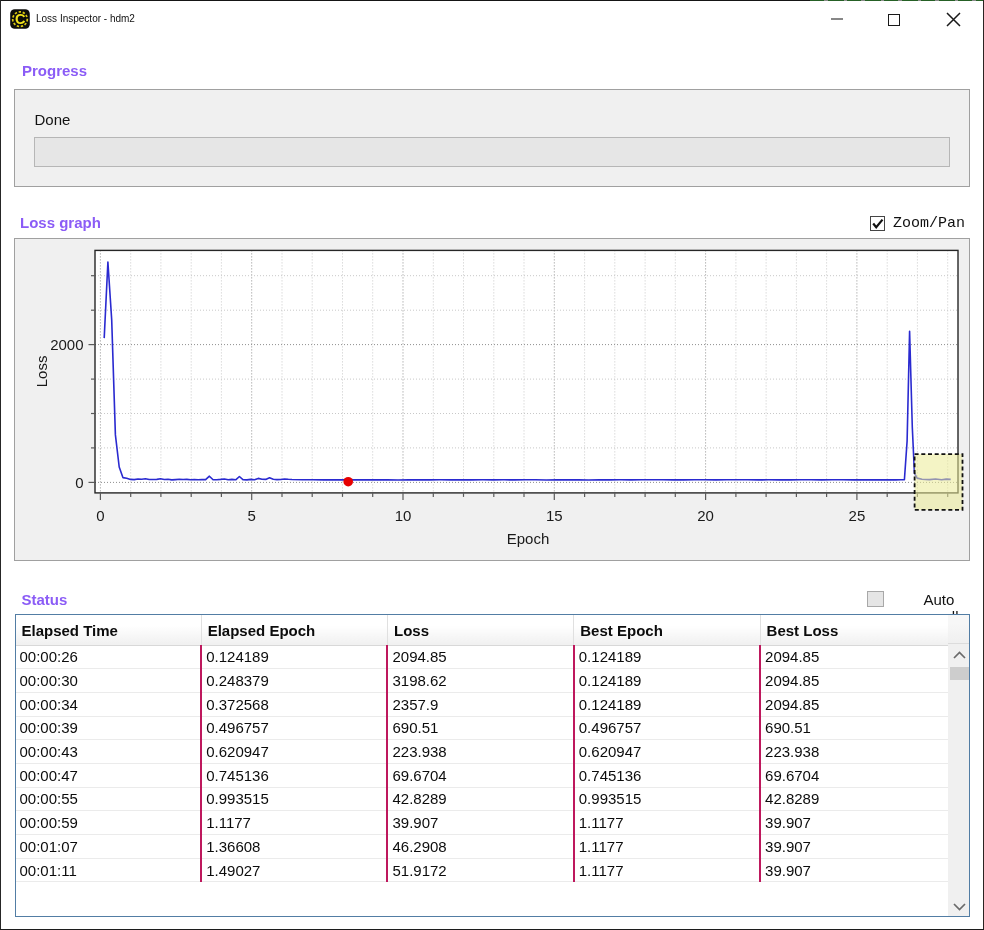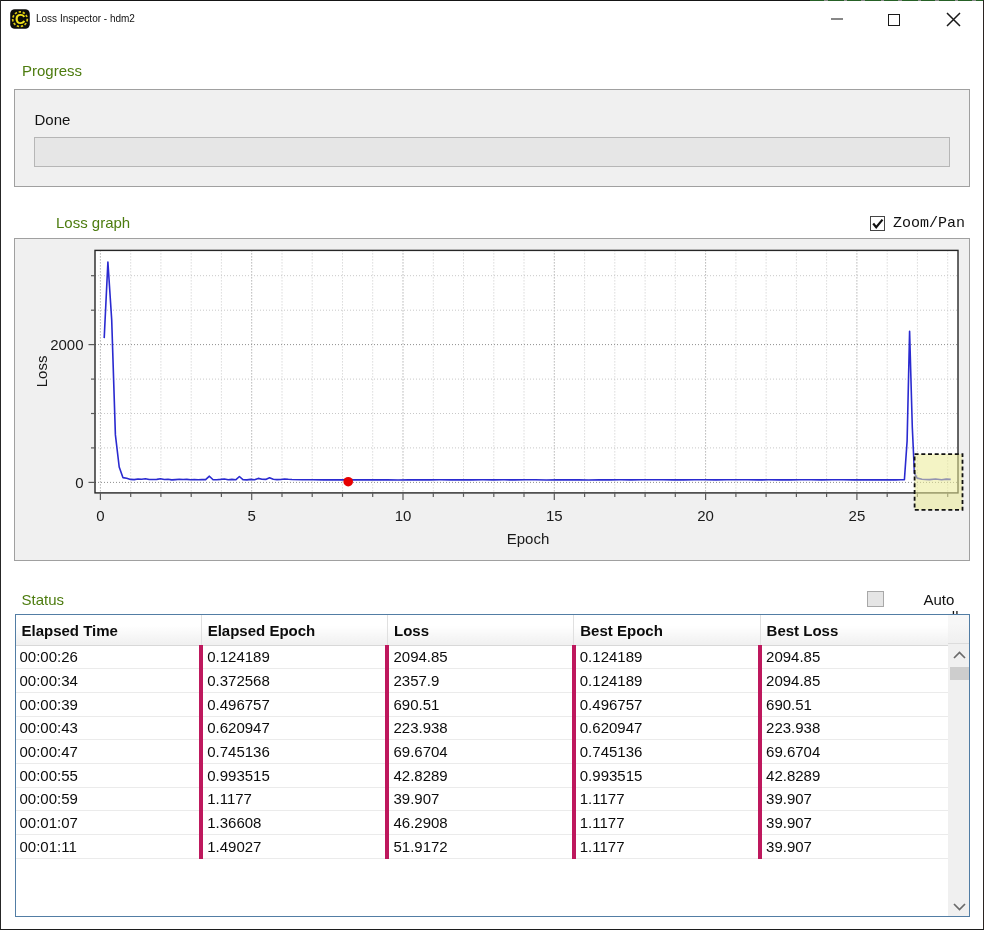--- a/index.html
+++ b/index.html
@@ -1,17 +1,17 @@
 <!DOCTYPE html>
 <html><head><meta charset="utf-8"><style>
 * { margin:0; padding:0; box-sizing:border-box; }
 html,body { width:984px; height:930px; overflow:hidden; }
 body { position:relative; background:#fff; font-family:"Liberation Sans", sans-serif; font-size:15px; color:#1a1a1a; }
 .abs { position:absolute; }
-.blab { font-weight:normal; font-size:15px; color:#4d7c0f; }
+.blab { font-weight:bold; font-size:15px; color:#8b5cf6; }
 .gbox { position:absolute; left:14px; width:955.5px; background:#f0f0f0; border:1px solid #a0a0a0; }
 </style></head>
 <body>
 
 <div class="abs" style="left:0;top:0;width:810px;height:1px;background:#151515;"></div>
 <div class="abs" style="left:810px;top:0;width:174px;height:1px;background:repeating-linear-gradient(90deg,#256025 0 14px,#8a8a8a 14px 18px,#256025 18px 34px,#909090 34px 37px);"></div>
 <div class="abs" style="left:0;top:0;width:1px;height:930px;background:#262626;"></div>
 <div class="abs" style="left:982.5px;top:0;width:1.5px;height:930px;background:#2b2422;"></div>
 <div class="abs" style="left:0;top:928.5px;width:984px;height:1.5px;background:#1c1c1c;"></div>
 
@@ -25,21 +25,21 @@
 <div class="abs" style="left:888px;top:13.5px;width:12px;height:12px;border:1.4px solid #191919;"></div>
 <svg class="abs" style="left:945.5px;top:12px;" width="15" height="15" viewBox="0 0 15 15">
  <path d="M1 1 L14 14 M14 1 L1 14" stroke="#191919" stroke-width="1.5"></path>
 </svg>
 
 <div class="abs blab" style="left:22px;top:62px;">Progress</div>
 <div class="gbox" style="top:88.5px;height:98px;"></div>
 <div class="abs" style="left:34.5px;top:111px;color:#121212;">Done</div>
 <div class="abs" style="left:33.5px;top:137px;width:916.5px;height:30px;background:#e6e6e6;border:1px solid #b6b6b6;"></div>
 
-<div class="abs blab" style="left:20px;top:213.5px;margin-left:36px;">Loss graph</div>
+<div class="abs blab" style="left:20px;top:213.5px;">Loss graph</div>
 <div class="abs" style="left:869.5px;top:215.5px;width:15.5px;height:15.5px;background:#fff;border:1.4px solid #454545;"></div>
 <svg class="abs" style="left:871px;top:217px;" width="14" height="14" viewBox="0 0 14 14">
  <path d="M2.2 6.5 L5.2 10.2 L11.5 2.6" fill="none" stroke="#111" stroke-width="2.2"></path>
 </svg>
 <div class="abs" style="left:893px;top:215px;color:#111;font-family:Liberation Mono, monospace;">Zoom/Pan</div>
 <div class="gbox" style="top:237.6px;height:323px;"></div>
 
 <svg class="abs" style="left:14px;top:237.6px;" width="956" height="323" viewBox="0 0 956 323">
  <defs>
       <clipPath id="pc">
@@ -161,20 +161,27 @@
       </thead>
   <tbody>
 <tr>
           <td>00:00:26</td>
           <td>0.124189</td>
           <td>2094.85</td>
           <td>0.124189</td>
           <td>2094.85</td>
         </tr>
 <tr>
+          <td>00:00:30</td>
+          <td>0.248379</td>
+          <td>3198.62</td>
+          <td>0.124189</td>
+          <td>2094.85</td>
+        </tr>
+<tr>
           <td>00:00:34</td>
           <td>0.372568</td>
           <td>2357.9</td>
           <td>0.124189</td>
           <td>2094.85</td>
         </tr>
 <tr>
           <td>00:00:39</td>
           <td>0.496757</td>
           <td>690.51</td>
@@ -233,15 +240,15 @@
     </svg>
  <div class="abs" style="left:934px;top:52.5px;width:19px;height:12.5px;background:#cdcdcd;"></div>
  <svg class="abs" style="left:932px;top:284px;" width="23" height="16" viewBox="0 0 23 16">
       <path d="M6 5 L11.5 10.5 L17 5" fill="none" stroke="#6a6a6a" stroke-width="1.7"></path>
     </svg>
 </div>
 <style>
 thead th { height:30.5px; font-weight:bold; text-align:left; padding:2px 0 0 6px;
   background:linear-gradient(#ffffff 35%,#f1f1f1 95%); border-right:1px solid #e0e0e0; border-bottom:1px solid #d8d8d8; }
 thead th:last-child { border-right:none; }
-tbody td { height:23.7px; padding:0 0 0 4px; border-right:4px solid #be185d; border-bottom:1px solid #ebebeb; white-space:nowrap; }
+tbody td { height:23.7px; padding:0 0 0 4px; border-right:2px solid #be185d; border-bottom:1px solid #ebebeb; white-space:nowrap; }
 tbody td:last-child { border-right:none; }
 </style>
 
 </body></html>

